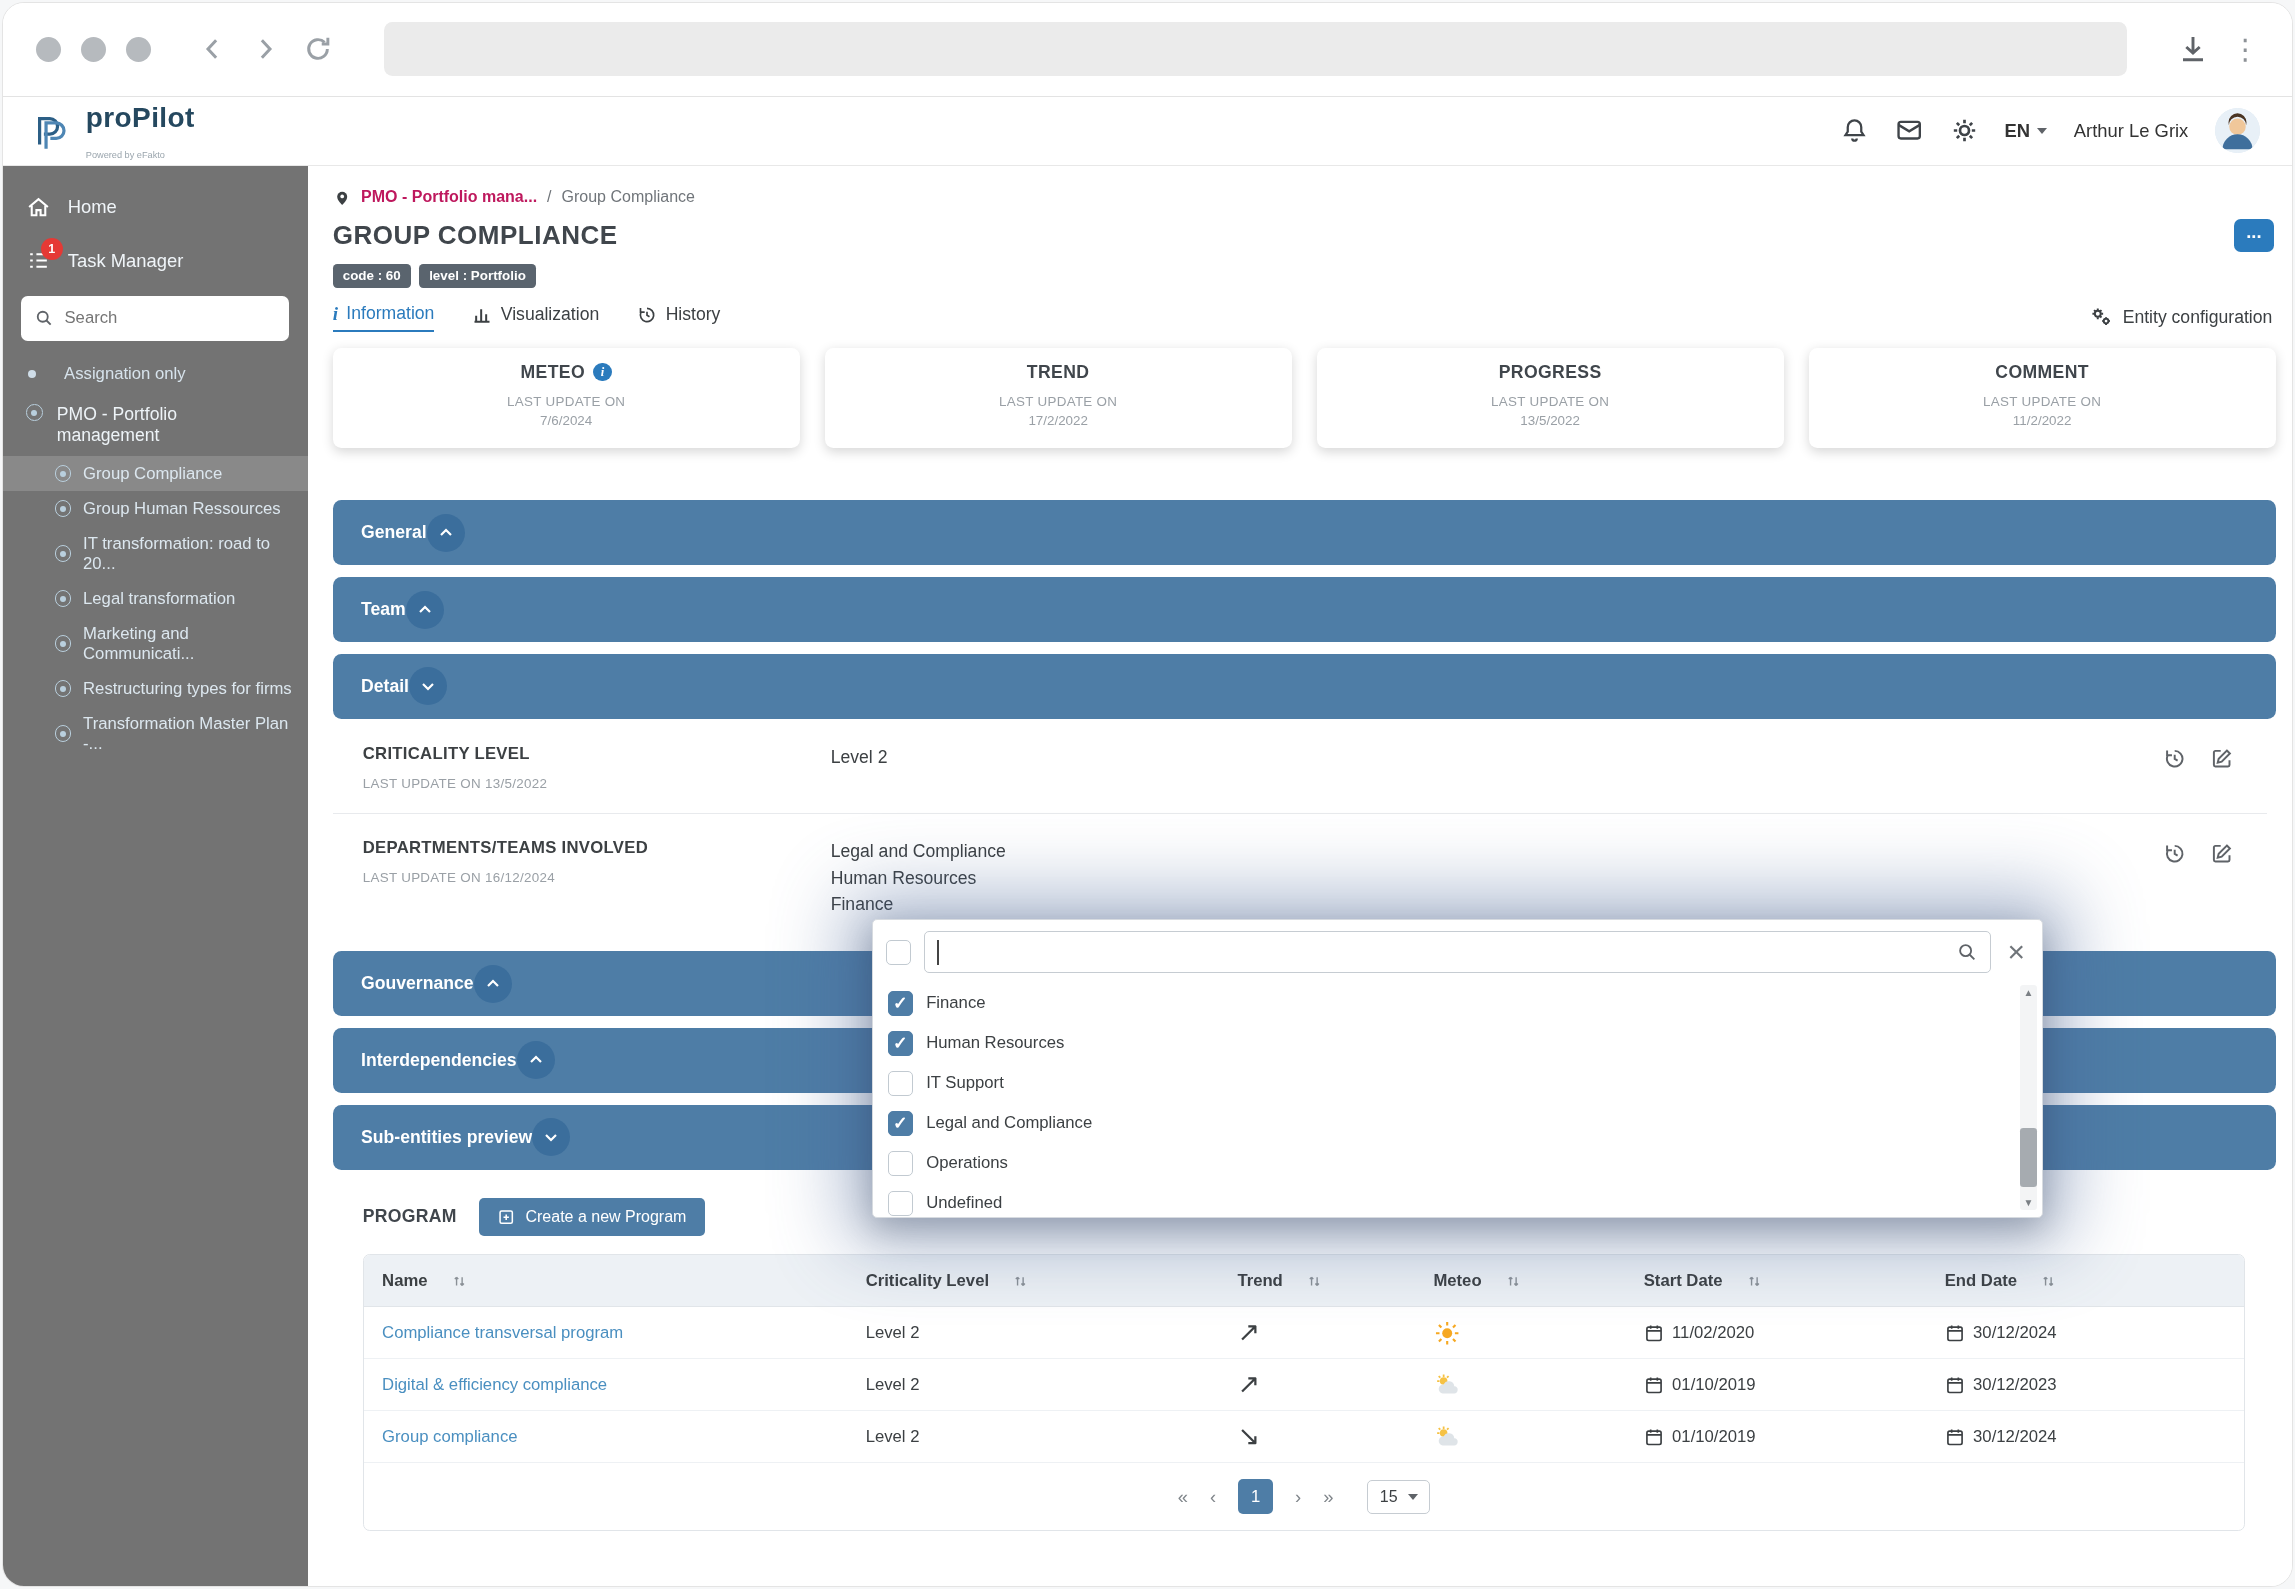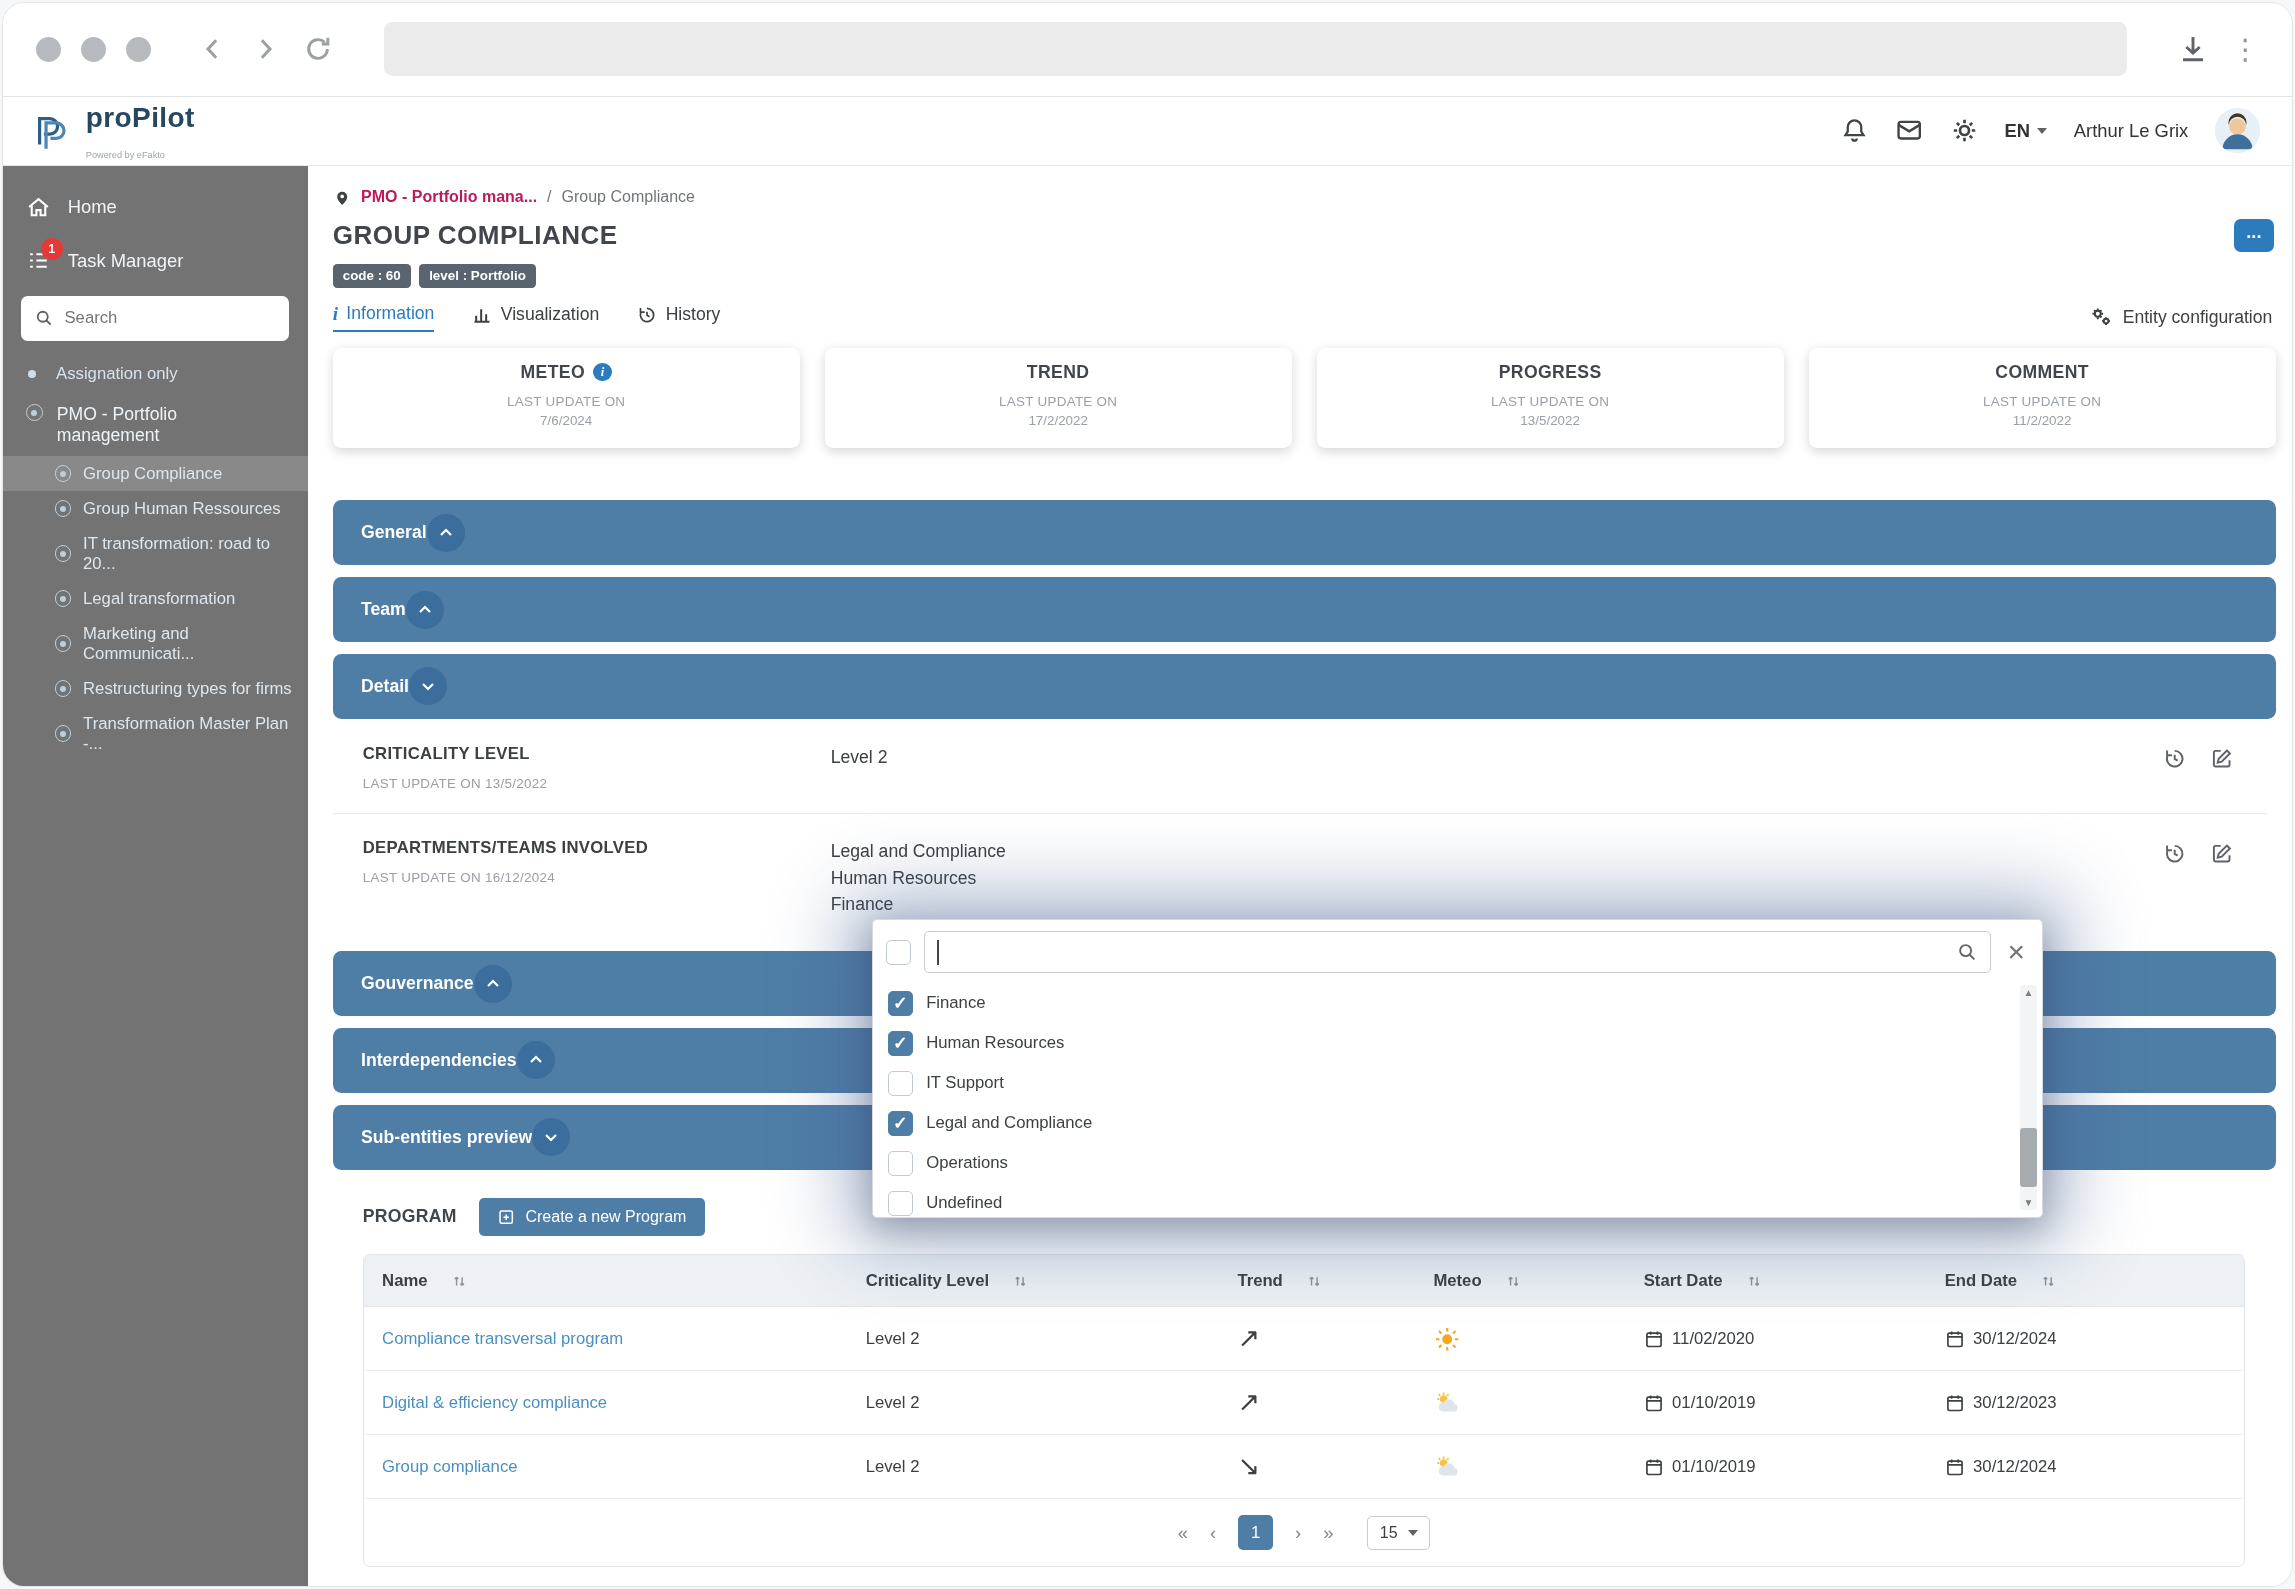--- a/index.html
+++ b/index.html
@@ -25,21 +25,21 @@
   .avatar{width:45px;height:45px;border-radius:50%;overflow:hidden;background:#dfeaf2}
   .caret{width:0;height:0;border-left:5.9px solid transparent;border-right:5.9px solid transparent;border-top:6.7px solid #5f6368}
   
   .bodyrow{display:flex;height:calc(100% - 163px)}
   .sidebar{width:305px;background:#737373;color:#e8eff5;flex-shrink:0;padding-top:15px}
   .side-item{display:flex;align-items:center;gap:16.7px;padding:14.2px 23.4px;font-size:18.4px;color:#f0f5f9}
   .task-ico{position:relative}
   .task-badge{position:absolute;top:-10px;right:-11.7px;background:#e53935;color:#fff;font-size:12.5px;font-weight:bold;min-width:22px;height:22px;border-radius:11px;display:flex;align-items:center;justify-content:center}
   .side-search{margin:8.4px 18.4px 13.4px;background:#fff;border-radius:6.7px;height:45px;display:flex;align-items:center;padding:0 13.4px;gap:10px}
   .side-search input{border:none;outline:none;font-size:16.7px;flex:1;color:#333;background:transparent}
-  .assign{display:flex;align-items:center;gap:20px;padding:10px 25px;font-size:16.7px;color:#d7e3ec}
+  .assign{display:flex;align-items:center;gap:28px;padding:10px 25px;font-size:16.7px;color:#d7e3ec}
   .assign-dot{width:8.4px;height:8.4px;border-radius:50%;background:#cfdde8}
   .tree-root{display:flex;align-items:flex-start;gap:14px;padding:10px 23.4px;font-size:17.6px;color:#eef4f8}
   .tree-item{display:flex;align-items:center;gap:11.7px;padding:7.5px 15px 7.5px 52px;font-size:16.7px;color:#dce7ef}
   .tree-item.active{background:rgba(255,255,255,.16)}
   .node-ico{width:16.7px;height:16.7px;border-radius:50%;border:1.7px solid #b9cfdd;display:flex;align-items:center;justify-content:center;flex-shrink:0}
   .node-ico i{width:5.9px;height:5.9px;border-radius:50%;background:#b9cfdd}
   
   .main{flex:1;position:relative;background:#fff;overflow:hidden}
   .crumbs{padding:22px 25px 0;display:flex;align-items:center;gap:10px;font-size:16px}
   .crumb-parent{font-weight:bold;color:#be185d}
@@ -85,21 +85,21 @@
   .cb.ck-true{background:#4e7da6;border-color:#4e7da6}
   .cb.ck-true span{display:block}
   .dd-scroll{position:absolute;right:5px;top:65px;bottom:6.7px;width:16.7px;background:#f3f4f5;border-radius:3.3px;display:flex;flex-direction:column;align-items:center;justify-content:space-between;font-size:10px;color:#7a7f84;padding:2.5px 0}
   .dd-thumb{position:absolute;right:5px;bottom:30px;width:16.7px;height:59px;background:#a6abb0;border-radius:3.3px}
   
   .program-head{display:flex;align-items:center;gap:22px;margin:28.4px 16.7px 0 55px}
   .program-title{font-size:17.6px;font-weight:bold;letter-spacing:0.3px;color:#40464c}
   .create-btn{background:#4e7da6;color:#fff;border-radius:5px;height:38px;display:flex;align-items:center;gap:10px;padding:0 18.4px;font-size:16px}
   .tablebox{margin:18.4px 47px 0 55px;border:0.8px solid #e1e5e9;border-radius:6.7px;overflow:hidden}
   .thead{display:flex;background:#edf1f5;height:52px;align-items:center;font-size:16.7px;font-weight:bold;color:#3c4043;border-bottom:0.8px solid #e1e5e9}
-  .trow{display:flex;height:64px;align-items:center;font-size:16.7px;border-bottom:0.8px solid #eef1f4}
+  .trow{display:flex;height:52px;align-items:center;font-size:16.7px;border-bottom:0.8px solid #eef1f4}
   .hcell{display:flex;align-items:center;gap:23px}
   .c-name{width:502px;padding-left:18.4px}
   .c-crit{width:360px}
   .c-trend{width:201px;padding-left:11.7px}
   .c-meteo{width:217px;padding-left:6.7px}
   .c-start{width:301px}
   .c-end{flex:1}
   .link{color:#4a8fc0}
   .trend-glyph{font-size:27px;color:#3c4043;line-height:1}
   .datecell{display:flex;align-items:center;gap:8.4px;color:#3c4043}

